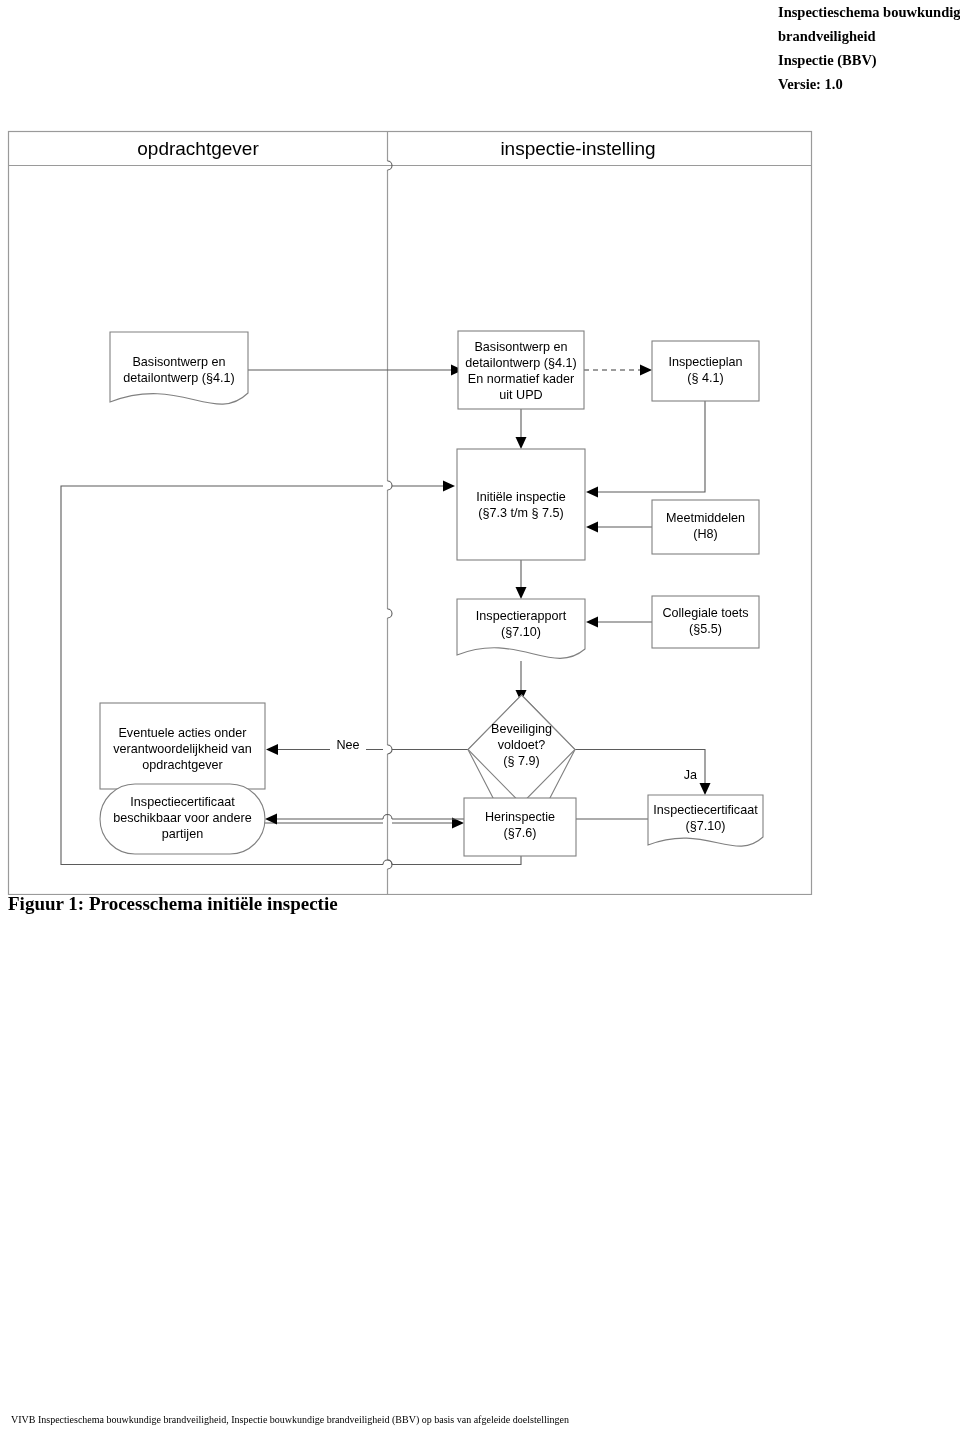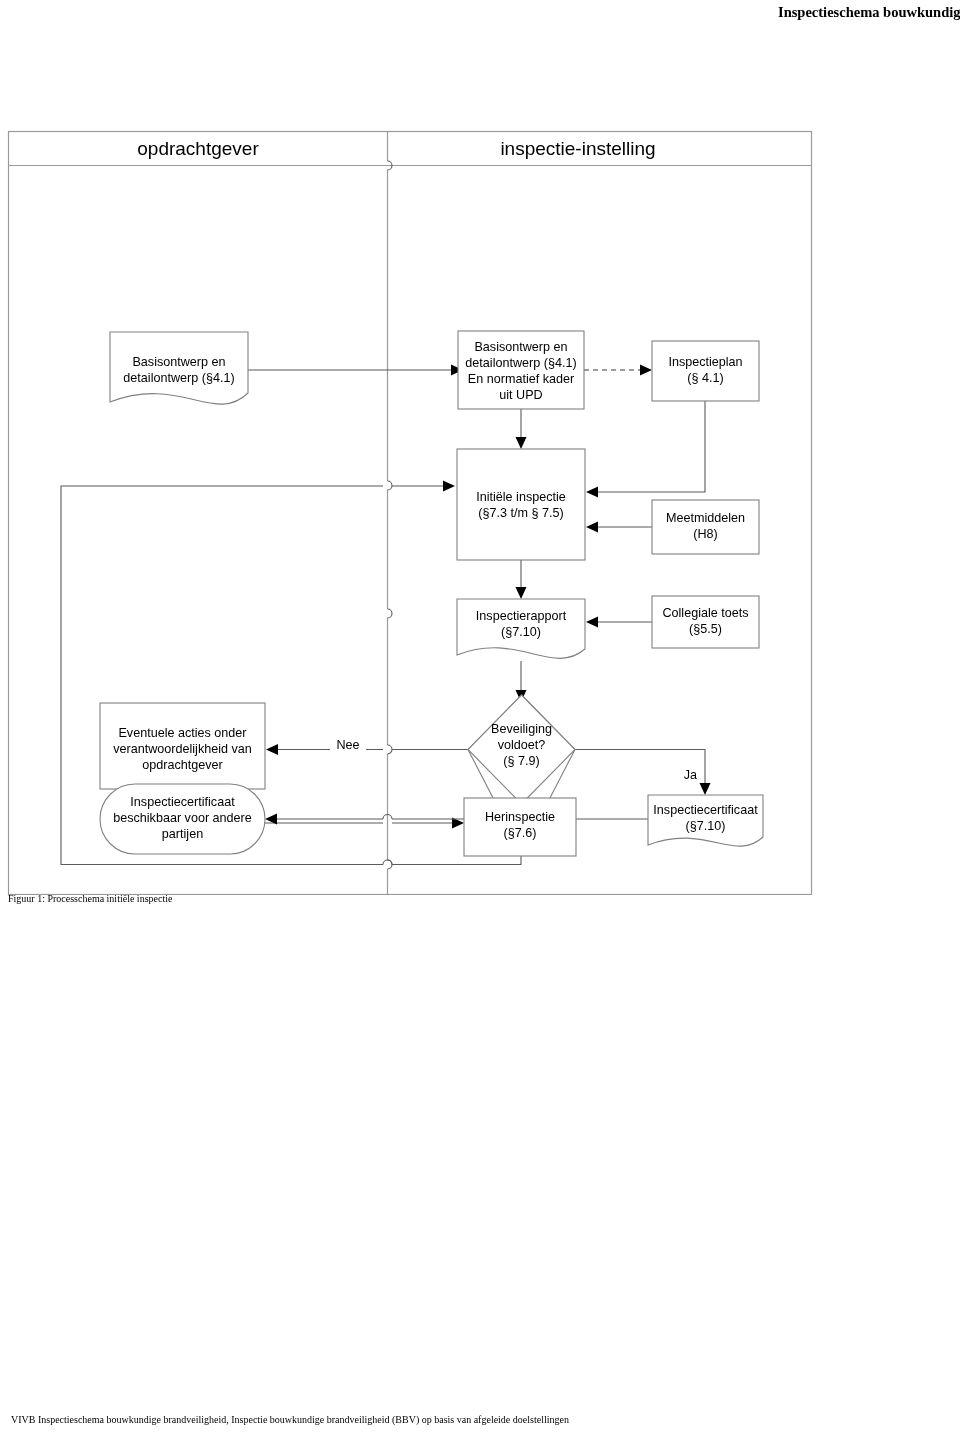--- a/index.html
+++ b/index.html
@@ -98,42 +98,45 @@
     fill: #000000;
     stroke: none;
   }
 
   
   #figure-caption {
     position: absolute;
     left: 8px;
     top: 893px;
     font-family: "Liberation Serif", serif;
-    font-weight: normal;
-    font-size: 10px;
+    font-weight: bold;
+    font-size: 19px;
     white-space: nowrap;
   }
 
   
   #doc-footer {
     position: absolute;
     left: 11px;
     top: 1414px;
     width: 944px;
     font-family: "Liberation Serif", serif;
     font-weight: normal;
     font-size: 10px;
     white-space: nowrap;
   }
 </style>
 </head>
 <body>
 
 <div id="doc-header">
   <span class="hline">Inspectieschema bouwkundige</span>
+  <span class="hline">brandveiligheid</span>
+  <span class="hline">Inspectie (BBV)</span>
+  <span class="hline">Versie: 1.0</span>
 </div>
 
 <div id="diagram-wrap">
 <svg id="flow-svg" width="830" height="770" viewBox="0 0 830 770" xmlns="http://www.w3.org/2000/svg">
 
   <g>
     <rect class="frame" x="8.5" y="6.5" width="803" height="763"></rect>
     <line class="lane-sep" x1="8.5" y1="40.5" x2="811.5" y2="40.5"></line>
 
     <line class="lane-sep" x1="387.5" y1="6.5" x2="387.5" y2="36"></line>

